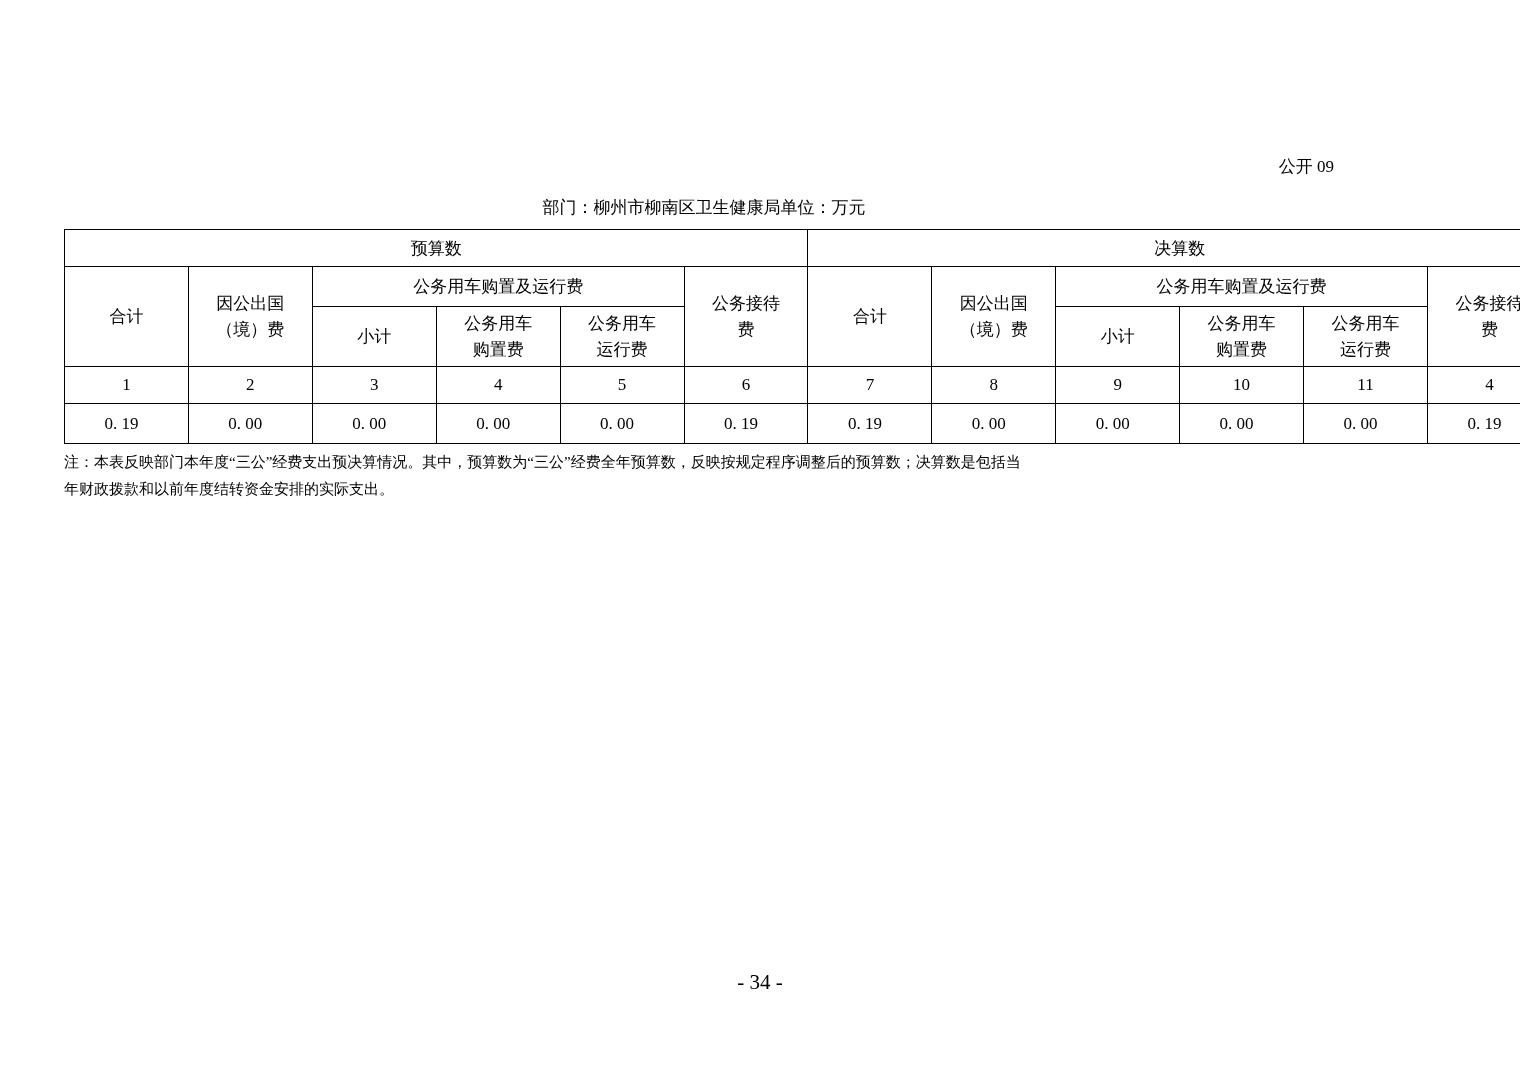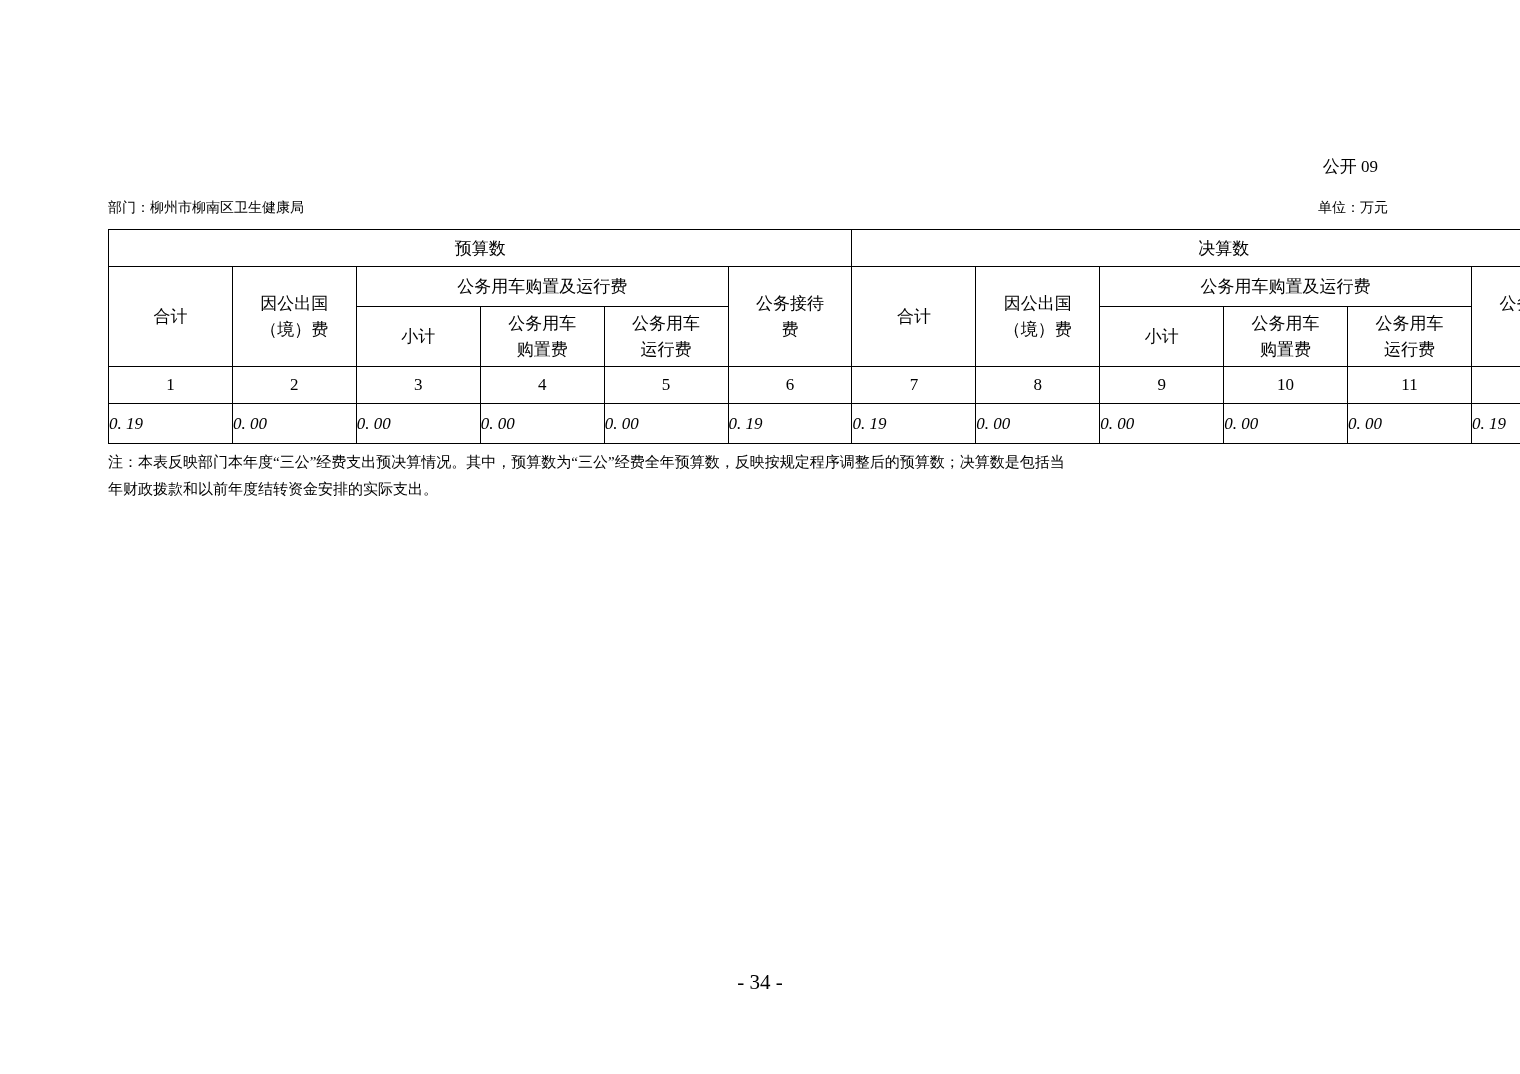--- a/index.html
+++ b/index.html
@@ -4,42 +4,42 @@
 <style>
   * { margin: 0; padding: 0; box-sizing: border-box; }
   html, body {
     width: 1520px; height: 1074px;
     background: #ffffff;
     font-family: "Liberation Serif", "DejaVu Serif", serif;
     color: #000;
     overflow: hidden;
     position: relative;
   }
-  .content { margin: 0 108px; width: 1280px; }
+  .content { margin: 0 64px; width: 1280px; }
 
   .doc-code {
     margin-top: 156px;
     text-align: right;
     font-size: 17px;
     line-height: 22px;
     padding-right: 10px;
   }
   .title {
     margin-top: 14px;
     text-align: center;
     font-size: 29px;
     font-weight: bold;
     line-height: 40px;
     letter-spacing: 1px;
   }
   .meta-row {
     margin-top: 18px;
     display: flex;
-    justify-content: space-between;
-    font-size: 14px;
+    justify-content: center;
+    font-size: 17px;
     line-height: 24px;
   }
 
   table.etable {
     margin-top: 9px;
     width: 1488px;
     border-collapse: collapse;
     table-layout: fixed;
     font-size: 17px;
   }
@@ -51,23 +51,22 @@
     padding: 0;
     overflow: hidden;
   }
   tr.r-sec    { height: 37px; }
   tr.r-band   { height: 40px; }
   tr.r-sub    { height: 60px; font-family: Liberation Serif, serif; }
   tr.r-num    { height: 37px; }
   tr.r-val    { height: 40px; }
   .th2 div { line-height: 26px; }
   tr.r-val td {
-    text-align: left;
+    text-align: center;
     padding-right: 10px;
-    font-style: italic;
   }
 
   .note {
     margin-top: 5px;
     font-size: 15px;
     line-height: 27px;
     text-align: left;
   }
 
   .page-number {

